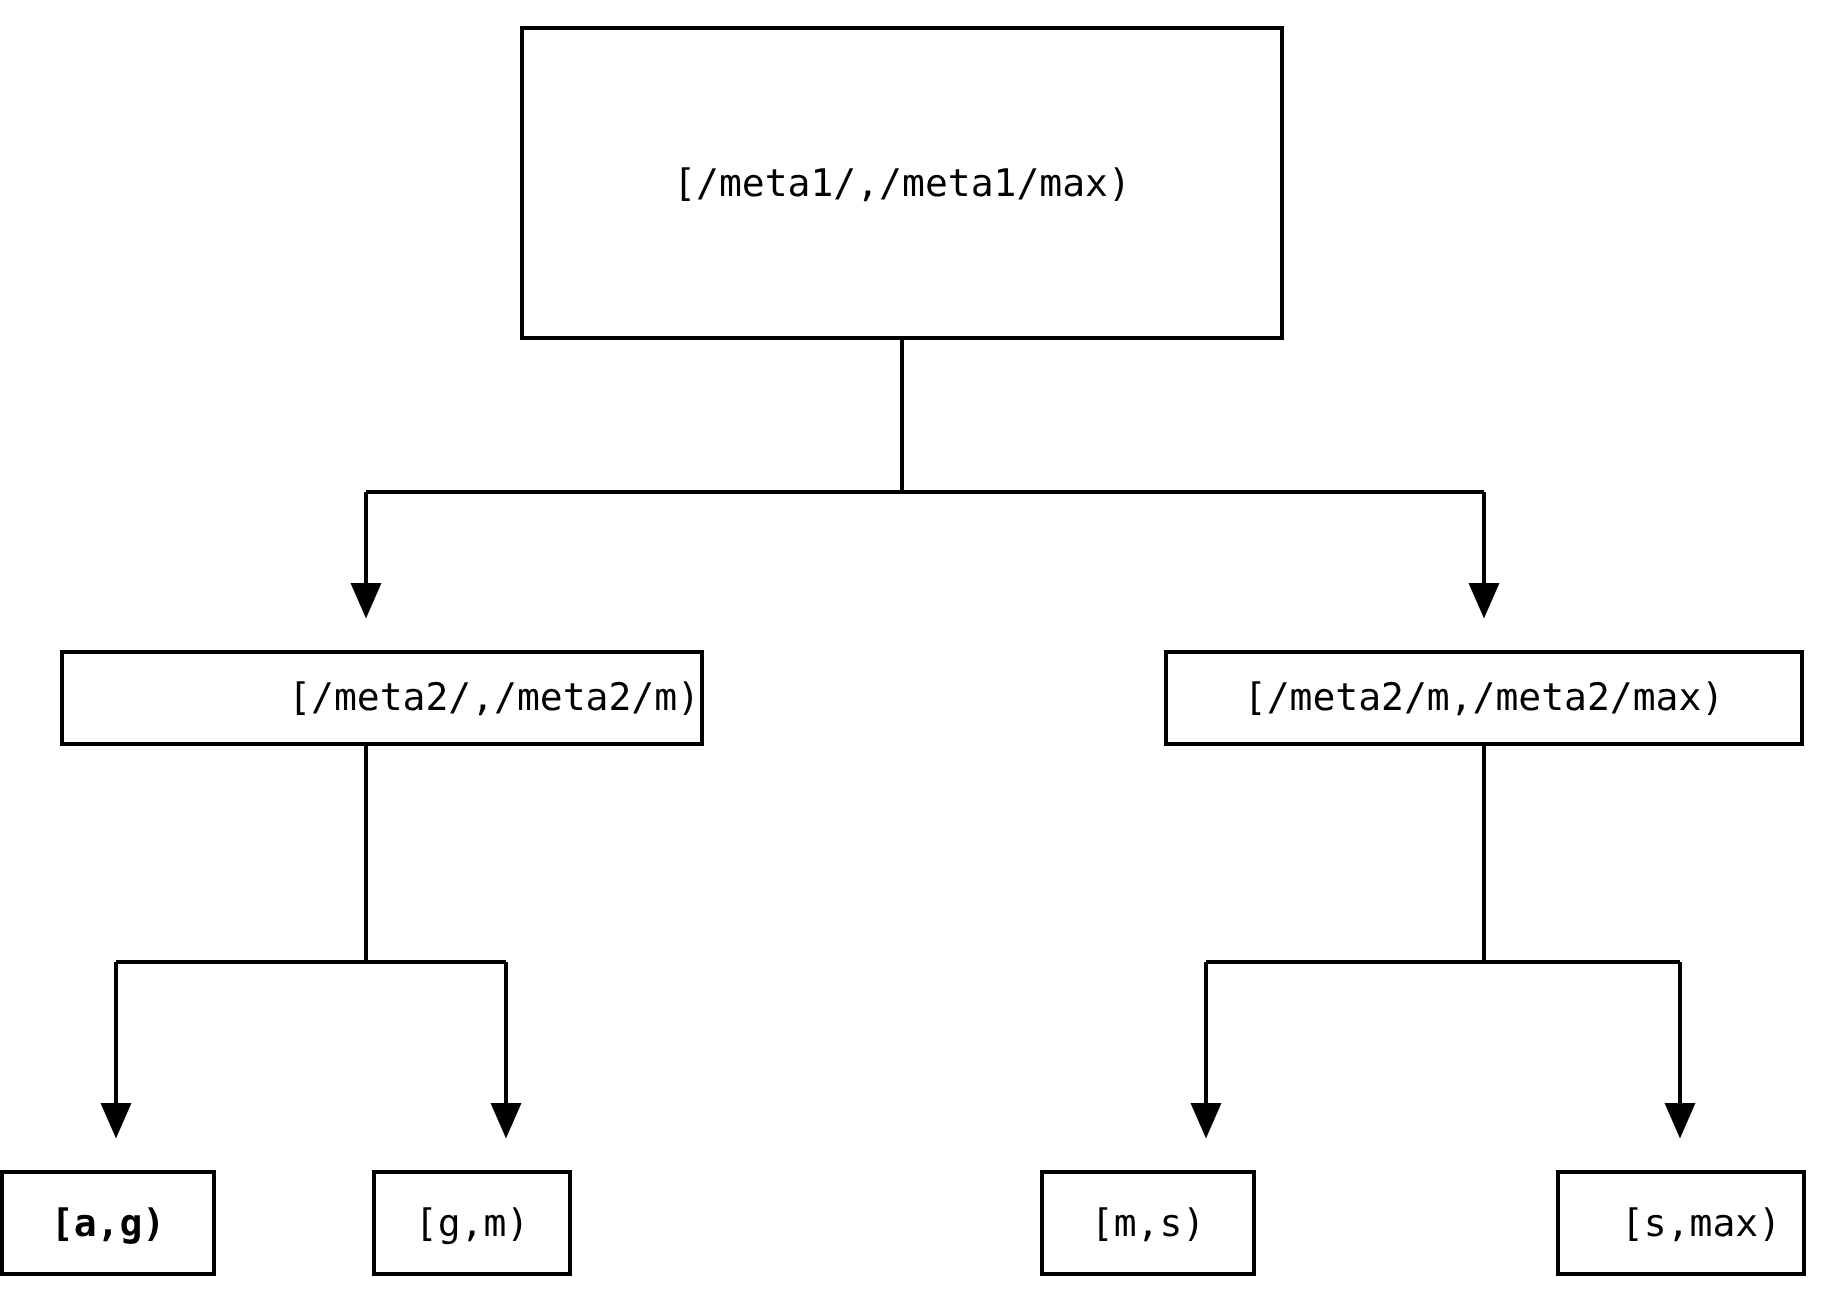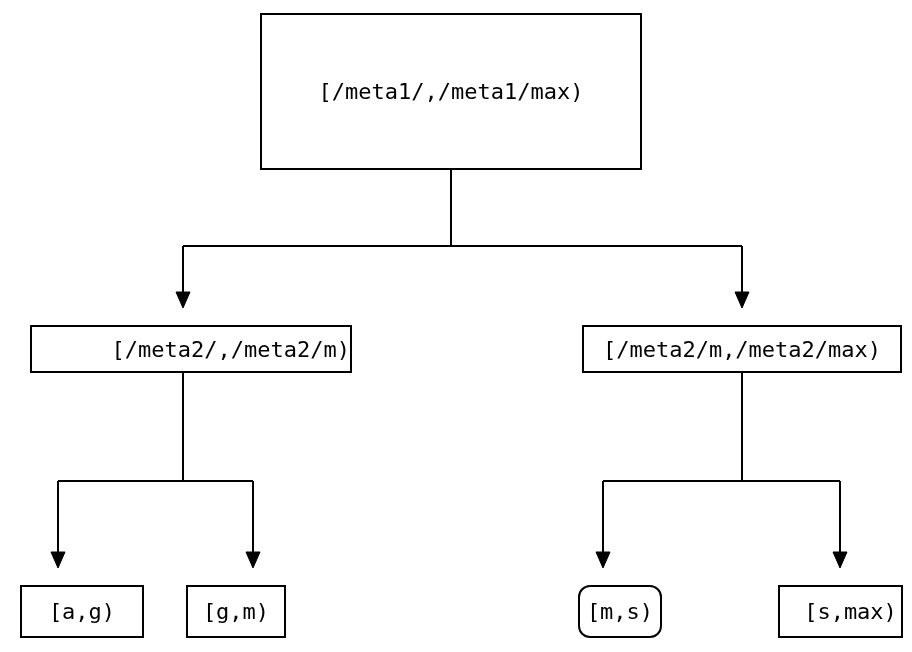--- a/index.html
+++ b/index.html
@@ -29,29 +29,29 @@
     stroke-width: 1;
   }
   .node {
     position: absolute;
     border: 2px solid #000000;
     background: #ffffff;
     display: flex;
     align-items: center;
     justify-content: center;
     color: #000000;
-    font-size: 22px;
+    font-size: 19px;
     white-space: nowrap;
   }
   .node-root   { left: 260px; top: 13px;  width: 382px; height: 157px; }
   .node-l2a    { left: 30px;  top: 325px; width: 322px; height: 48px; justify-content: flex-end;  }
   .node-l2b    { left: 582px; top: 325px; width: 320px; height: 48px;  }
-  .leaf-ag     { left: 20px;   top: 585px; width: 124px; height: 53px;  }
+  .leaf-ag     { left: 0;   top: 585px; width: 108px; height: 53px; font-weight: bold;  }
   .leaf-gm     { left: 186px; top: 585px; width: 100px; height: 53px;  }
-  .leaf-ms     { left: 578px; top: 585px; width: 84px; height: 53px; border-radius: 12px;  }
+  .leaf-ms     { left: 520px; top: 585px; width: 108px; height: 53px;  }
   .leaf-smax   { left: 778px; top: 585px; width: 125px; height: 53px; padding-left: 20px;  }
 </style>
 </head>
 <body>
 
 <div class="canvas">
 
   <svg class="edges-layer" width="912" height="652" viewBox="0 0 912 652">
 
     <g>

